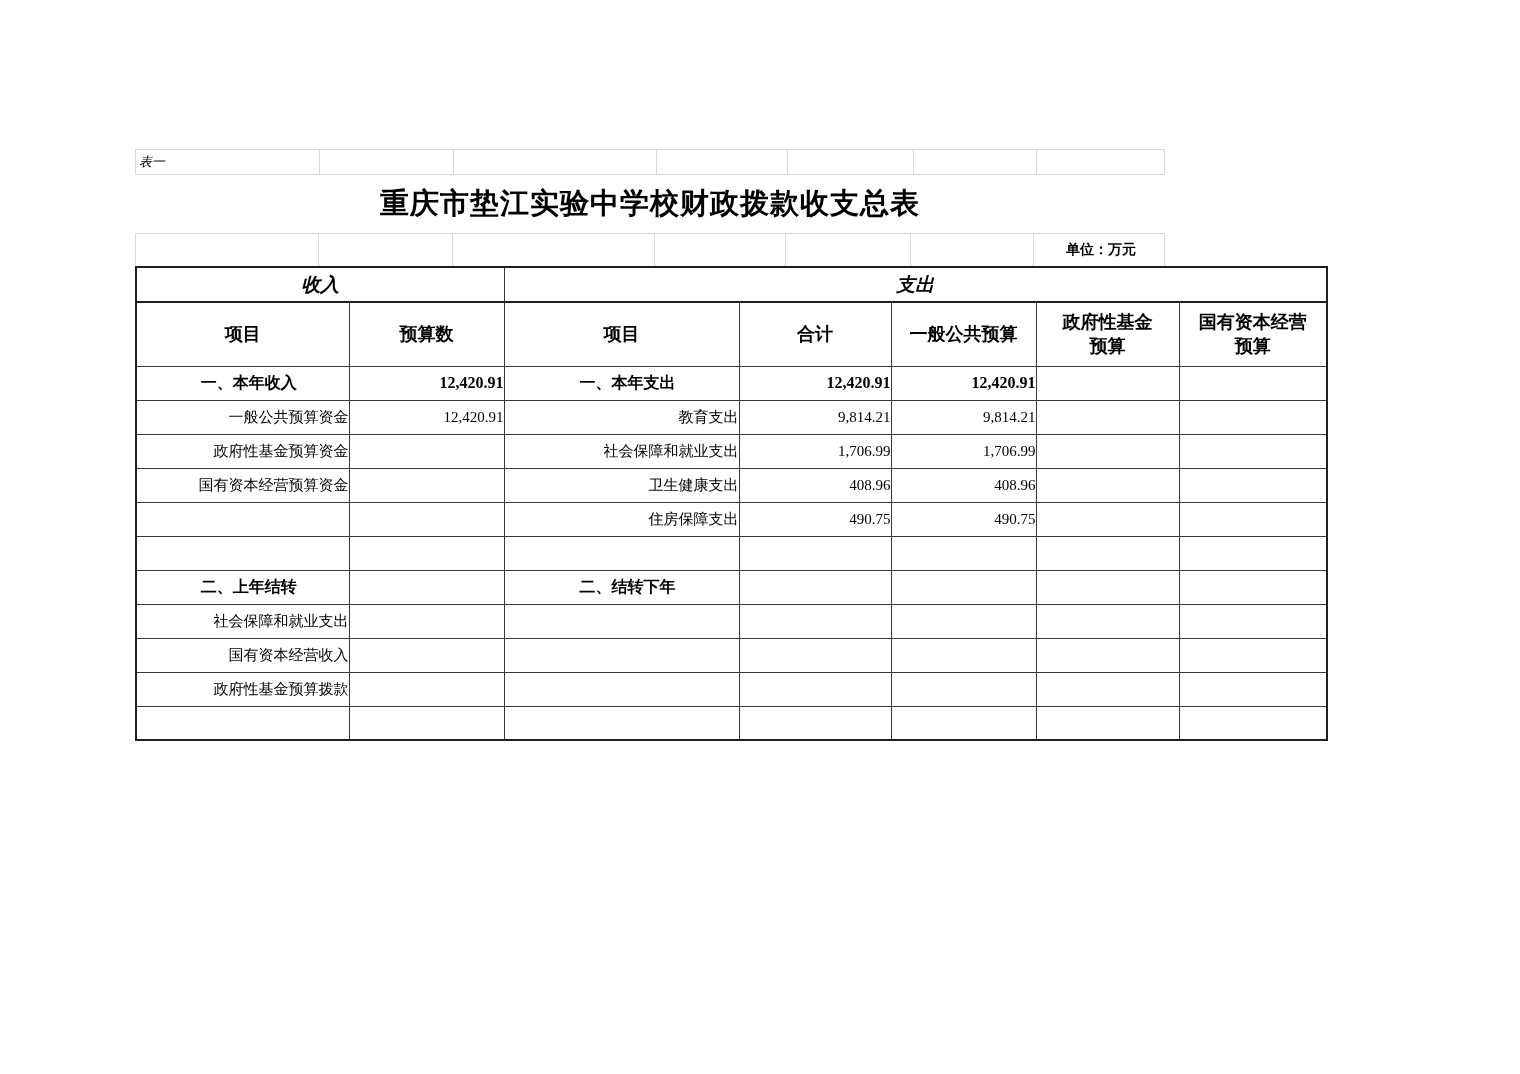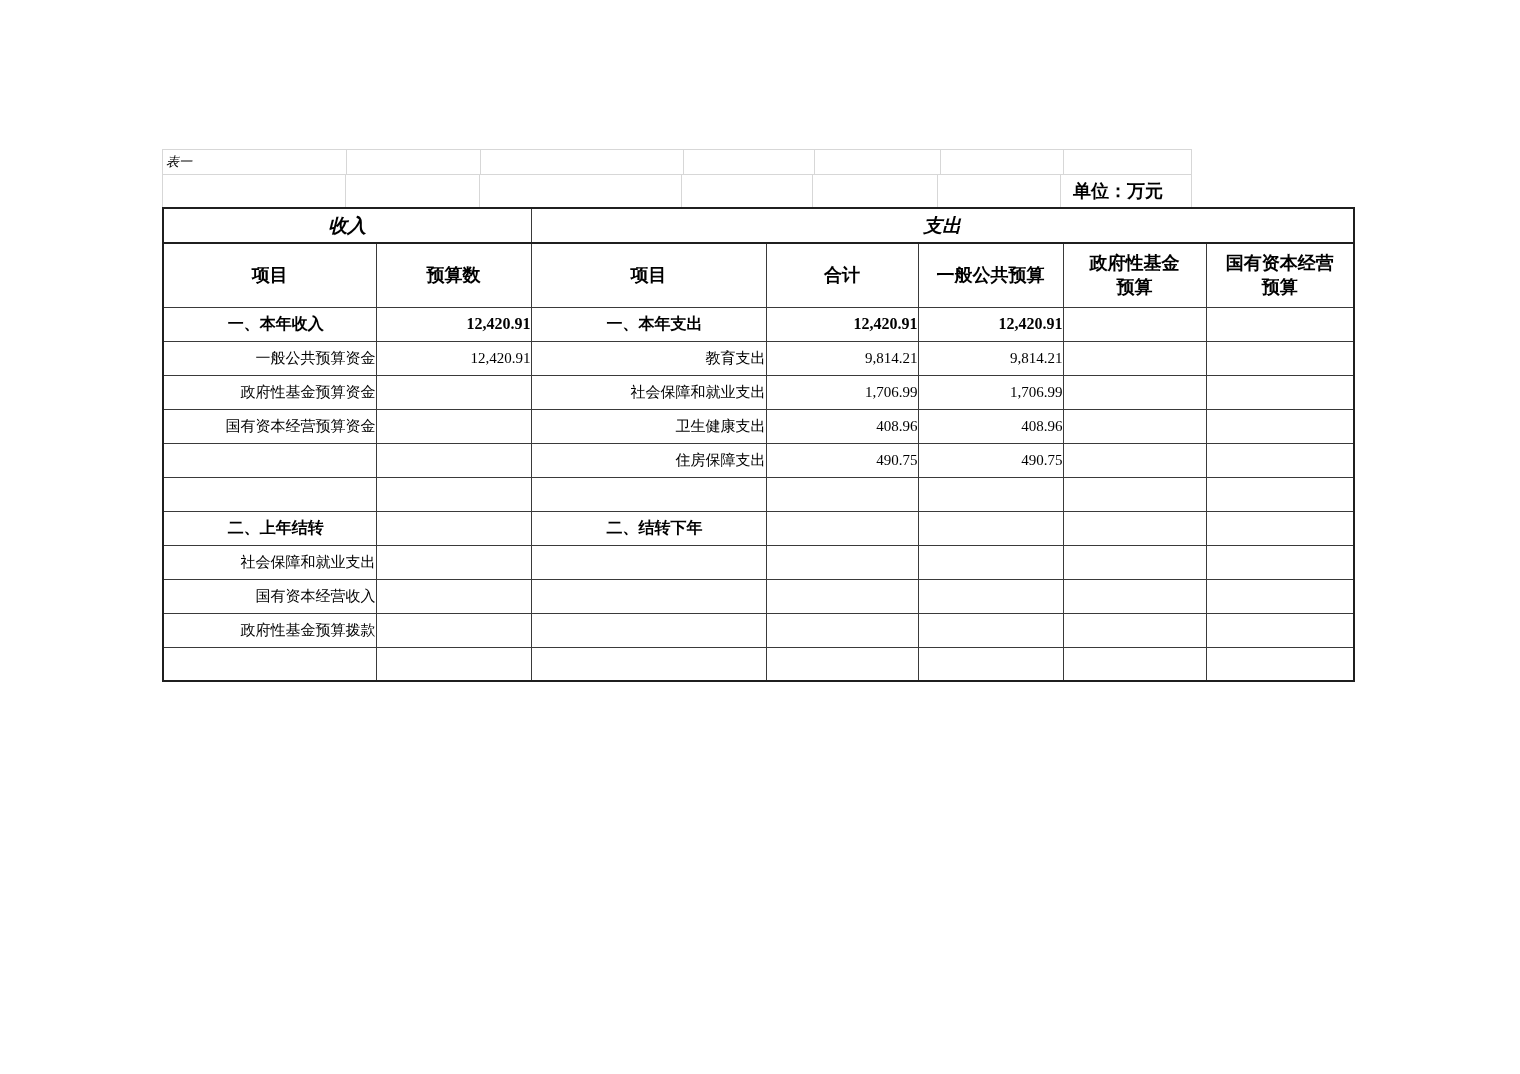--- a/index.html
+++ b/index.html
@@ -2,37 +2,37 @@
 <html><head>
 <meta charset="utf-8">
 <style>
   * { box-sizing: border-box; }
   html, body { margin: 0; padding: 0; }
   body {
     width: 1520px; height: 1074px; position: relative;
     background: #ffffff; color: #000;
     font-family: "Liberation Serif", serif;
   }
-  .sheet { position: absolute; left: 162px; top: 149px; width: 1030px; }
+  .sheet { position: absolute; left: 135px; top: 149px; width: 1030px; }
 
   
   .prerow { display: flex; border-left: 1px solid #d7d7d7; }
   .prerow .pc { border-right: 1px solid #d7d7d7; height: 100%; display: flex; align-items: center; }
   .w1 { width: 213px; } .w2 { width: 155px; } .w3 { width: 235px; } .w4 { width: 152px; }
   .w5 { width: 145px; } .w6 { width: 143px; } .w7 { width: 148px; }
   .row-tag { height: 26px; border-top: 1px solid #d7d7d7; border-bottom: 1px solid #d7d7d7; }
   .tag-text { font-size: 13px; font-style: italic; padding-left: 3px; }
   .row-title {
     height: 59px; border-bottom: 1px solid #d7d7d7;
     display: flex; align-items: center; justify-content: center;
     font-weight: bold; font-size: 29px; letter-spacing: 1px;
   }
   .row-unit { height: 32px; }
   .unit-cell { justify-content: flex-end; padding-right: 28px; }
-  .unit-text { font-weight: bold; font-size: 18px; }
+  .unit-text { font-weight: bold; font-size: 14px; }
 
   
   table.main { border-collapse: collapse; width: 1191px; table-layout: fixed; border: 2px solid #1f1f1f; }
   table.main th, table.main td { border: 1px solid #3a3a3a; overflow: hidden; padding: 0; }
   tr.ghead th {
     height: 35px; font-family: "Liberation Sans", sans-serif;
     font-size: 19px; font-weight: bold; text-align: center; vertical-align: middle;
     border-bottom: 2px solid #1f1f1f;
     font-style: italic;
   }
@@ -58,20 +58,23 @@
       <span class="tag-text">表一</span>
     </div>
     <div class="pc w2"></div>
     <div class="pc w3"></div>
     <div class="pc w4"></div>
     <div class="pc w5"></div>
     <div class="pc w6"></div>
     <div class="pc w7"></div>
   </div>
 
+  <div class="row-title">
+    <span>重庆市垫江实验中学校财政拨款收支总表</span>
+  </div>
 
   <div class="prerow row-unit">
     <div class="pc w1"></div>
     <div class="pc w2"></div>
     <div class="pc w3"></div>
     <div class="pc w4"></div>
     <div class="pc w5"></div>
     <div class="pc w6"></div>
     <div class="pc w7 unit-cell">
       <span class="unit-text">单位：万元</span>

